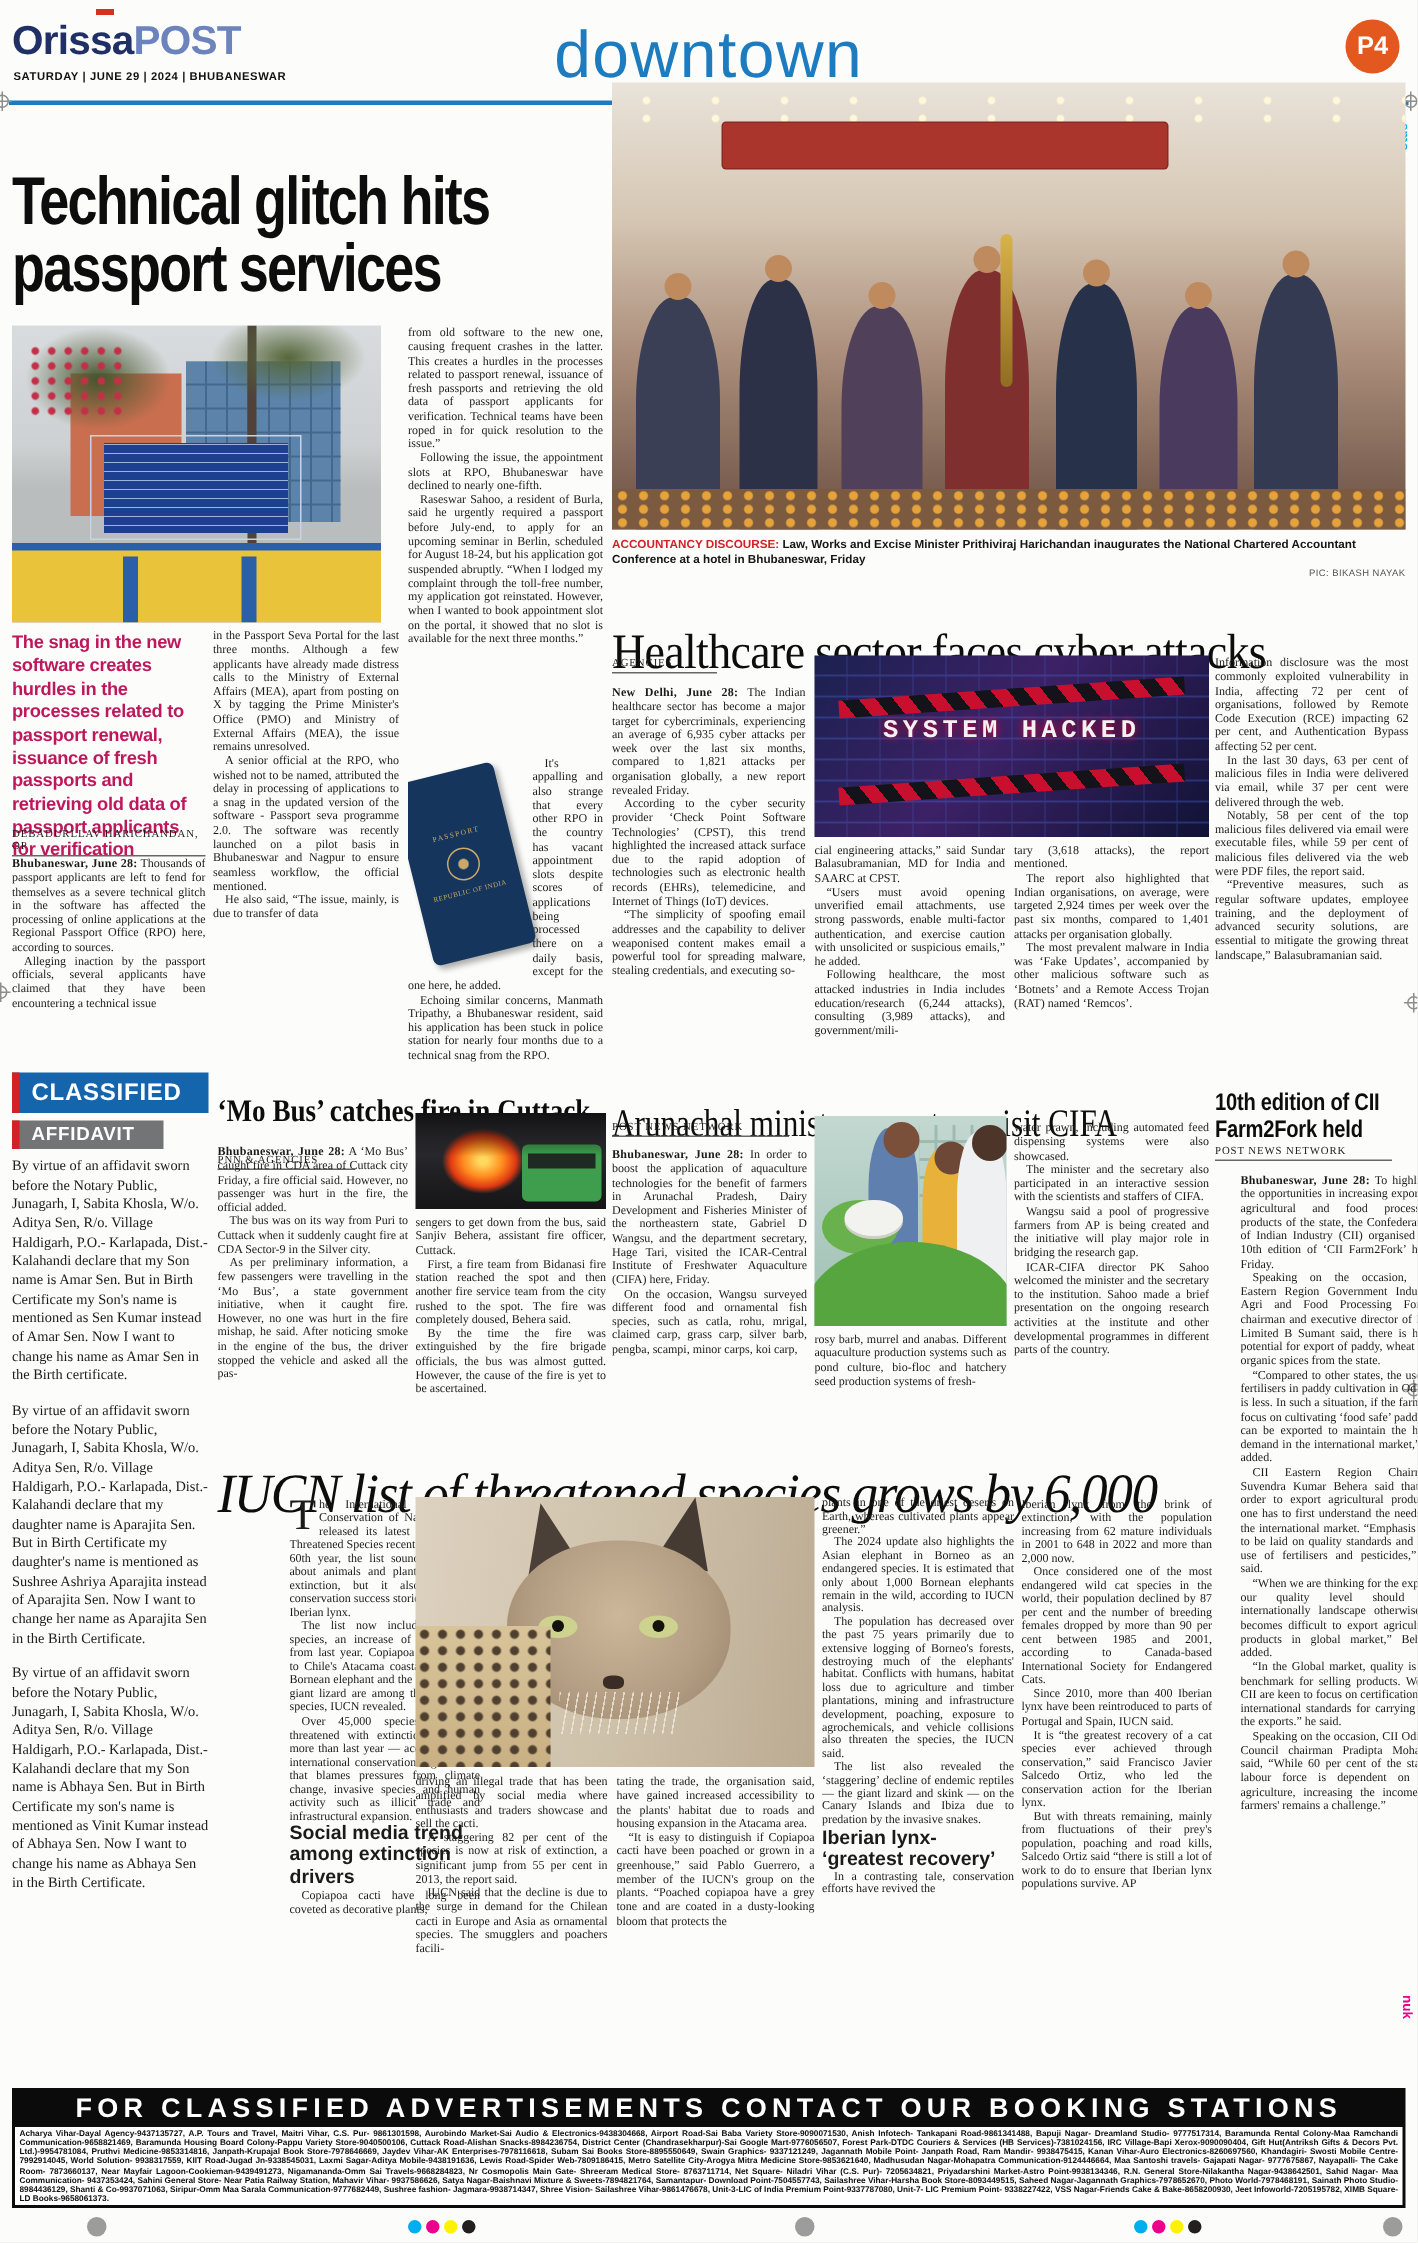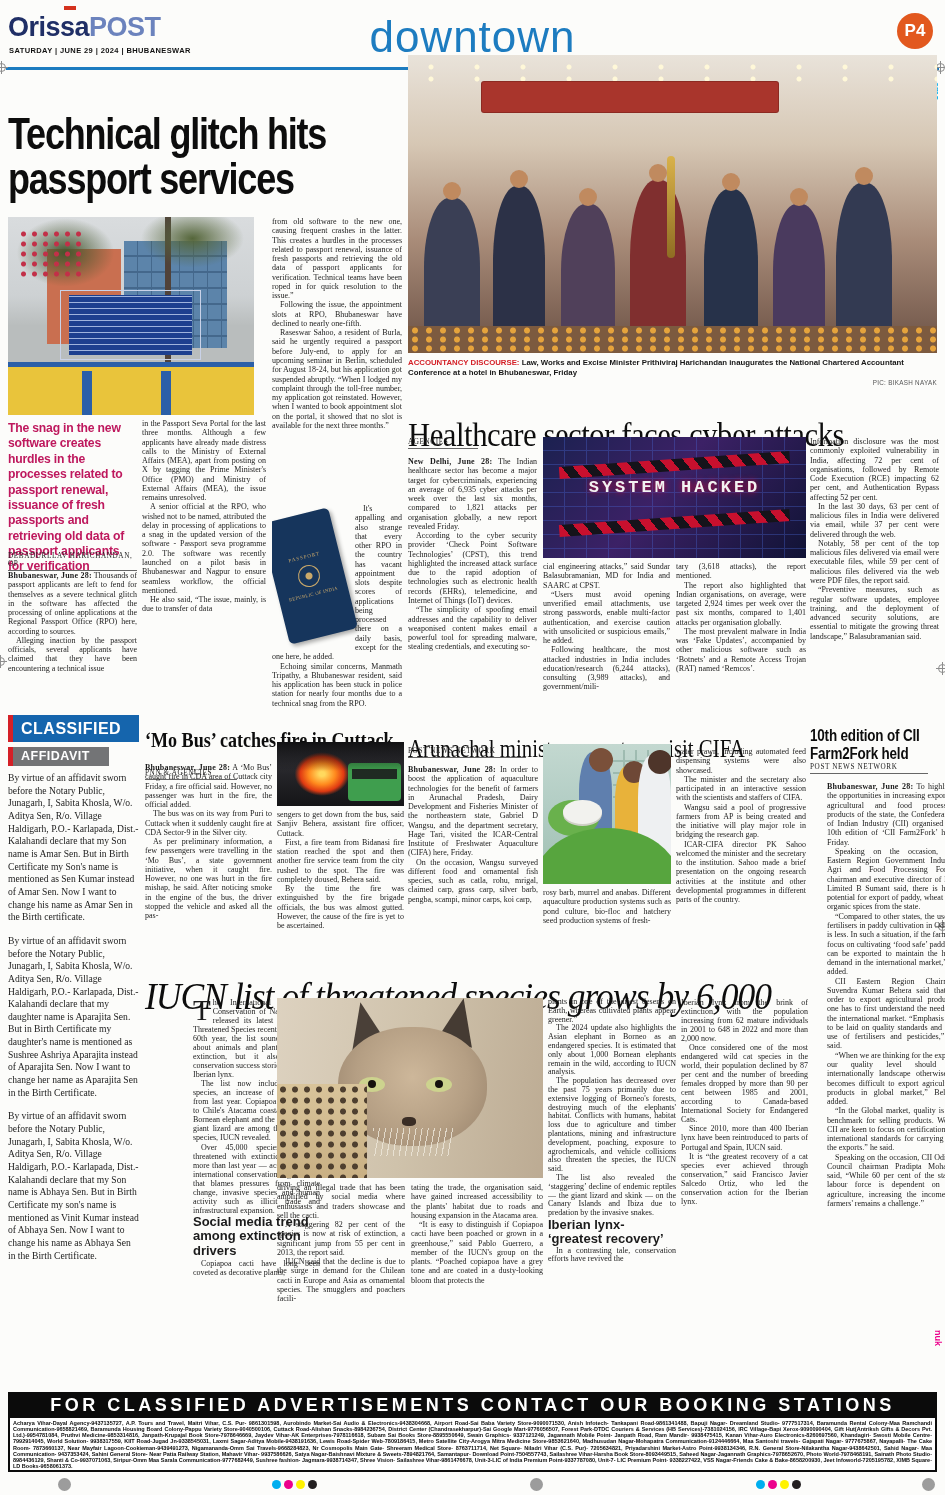--- a/index.html
+++ b/index.html
@@ -363,20 +363,21 @@
         <p>The population has decreased over the past 75 years primarily due to extensive logging of Borneo's forests, destroying much of the elephants' habitat. Conflicts with humans, habitat loss due to agriculture and timber plantations, mining and infrastructure development, poaching, exposure to agrochemicals, and vehicle collisions also threaten the species, the IUCN said.</p>
         <p>The list also revealed the ‘staggering’ decline of endemic reptiles — the giant lizard and skink — on the Canary Islands and Ibiza due to predation by the invasive snakes.</p>
         <p class="subhead">Iberian lynx- ‘greatest recovery’</p>
         <p>In a contrasting tale, conservation efforts have revived the</p>
       </div>
     <div class="col" style="left:681px;top:998px;width:127px;height:392px;line-height:1.13;">
         <p>Iberian lynx from the brink of extinction, with the population increasing from 62 mature individuals in 2001 to 648 in 2022 and more than 2,000 now.</p>
         <p>Once considered one of the most endangered wild cat species in the world, their population declined by 87 per cent and the number of breeding females dropped by more than 90 per cent between 1985 and 2001, according to Canada-based International Society for Endangered Cats.</p>
         <p>Since 2010, more than 400 Iberian lynx have been reintroduced to parts of Portugal and Spain, IUCN said.</p>
         <p>It is “the greatest recovery of a cat species ever achieved through conservation,” said Francisco Javier Salcedo Ortiz, who led the conservation action for the Iberian lynx.</p>
+        <p>But with threats remaining, mainly from fluctuations of their prey's population, poaching and road kills, Salcedo Ortiz said “there is still a lot of work to do to ensure that Iberian lynx populations survive.   AP</p>
       </div>
   </section>
 
   <div class="booking">
     <div class="booking-banner">FOR CLASSIFIED ADVERTISEMENTS CONTACT OUR BOOKING STATIONS</div>
     <div class="stations">Acharya Vihar-Dayal Agency-9437135727, A.P. Tours and Travel, Maitri Vihar, C.S. Pur- 9861301598, Aurobindo Market-Sai Audio &amp; Electronics-9438304668, Airport Road-Sai Baba Variety Store-9090071530, Anish Infotech- Tankapani Road-9861341488, Bapuji Nagar- Dreamland Studio- 9777517314, Baramunda Rental Colony-Maa Ramchandi Communication-9658821469, Baramunda Housing Board Colony-Pappu Variety Store-9040500106, Cuttack Road-Alishan Snacks-8984236754, District Center (Chandrasekharpur)-Sai Google Mart-9776056507, Forest Park-DTDC Couriers &amp; Services (HB Services)-7381024156, IRC Village-Bapi Xerox-9090090404, Gift Hut(Antriksh Gifts &amp; Decors Pvt. Ltd.)-9954781084, Pruthvi Medicine-9853314816, Janpath-Krupajal Book Store-7978646669, Jaydev Vihar-AK Enterprises-7978116618, Subam Sai Books Store-8895550649, Swain Graphics- 9337121249, Jagannath Mobile Point- Janpath Road, Ram Mandir- 9938475415, Kanan Vihar-Auro Electronics-8260697560, Khandagiri- Swosti Mobile Centre- 7992914045, World Solution- 9938317559, KIIT Road-Jugad Jn-9338545031, Laxmi Sagar-Aditya Mobile-9438191636, Lewis Road-Spider Web-7809186415, Metro Satellite City-Arogya Mitra Medicine Store-9853621640, Madhusudan Nagar-Mohapatra Communication-9124446664, Maa Santoshi travels- Gajapati Nagar- 9777675867, Nayapalli- The Cake Room- 7873660137, Near Mayfair Lagoon-Cookieman-9439491273, Nigamananda-Omm Sai Travels-9668284823, Nr Cosmopolis Main Gate- Shreeram Medical Store- 8763711714, Net Square- Niladri Vihar (C.S. Pur)- 7205634821, Priyadarshini Market-Astro Point-9938134346, R.N. General Store-Nilakantha Nagar-9438642501, Sahid Nagar- Maa Communication- 9437353424, Sahini General Store- Near Patia Railway Station, Mahavir Vihar- 9937586626, Satya Nagar-Baishnavi Mixture &amp; Sweets-7894821764, Samantapur- Download Point-7504557743, Sailashree Vihar-Harsha Book Store-8093449515, Saheed Nagar-Jagannath Graphics-7978652670, Photo World-7978468191, Sainath Photo Studio-8984436129, Shanti &amp; Co-9937071063, Siripur-Omm Maa Sarala Communication-9777682449, Sushree fashion- Jagmara-9938714347, Shree Vision- Sailashree Vihar-9861476678, Unit-3-LIC of India Premium Point-9337787080, Unit-7- LIC Premium Point- 9338227422, VSS Nagar-Friends Cake &amp; Bake-8658200930, Jeet Infoworld-7205195782, XIMB Square-LD Books-9658061373.</div>
   </div>
 
   <span class="reg-dot" style="left:58px;top:1478px;"></span>
   <div class="cmyk" style="left:272px;top:1480px;">

